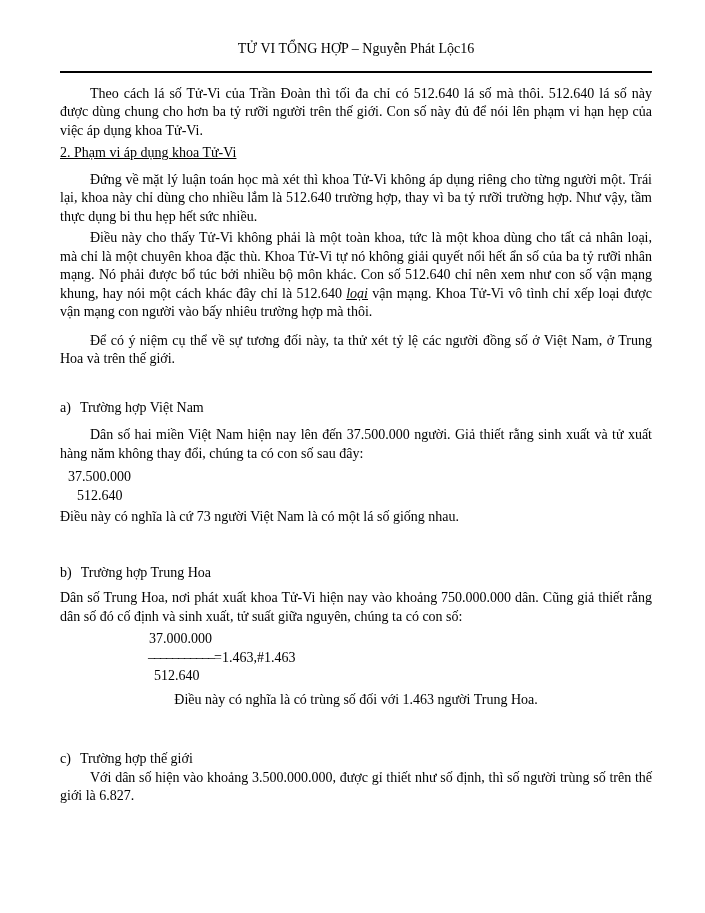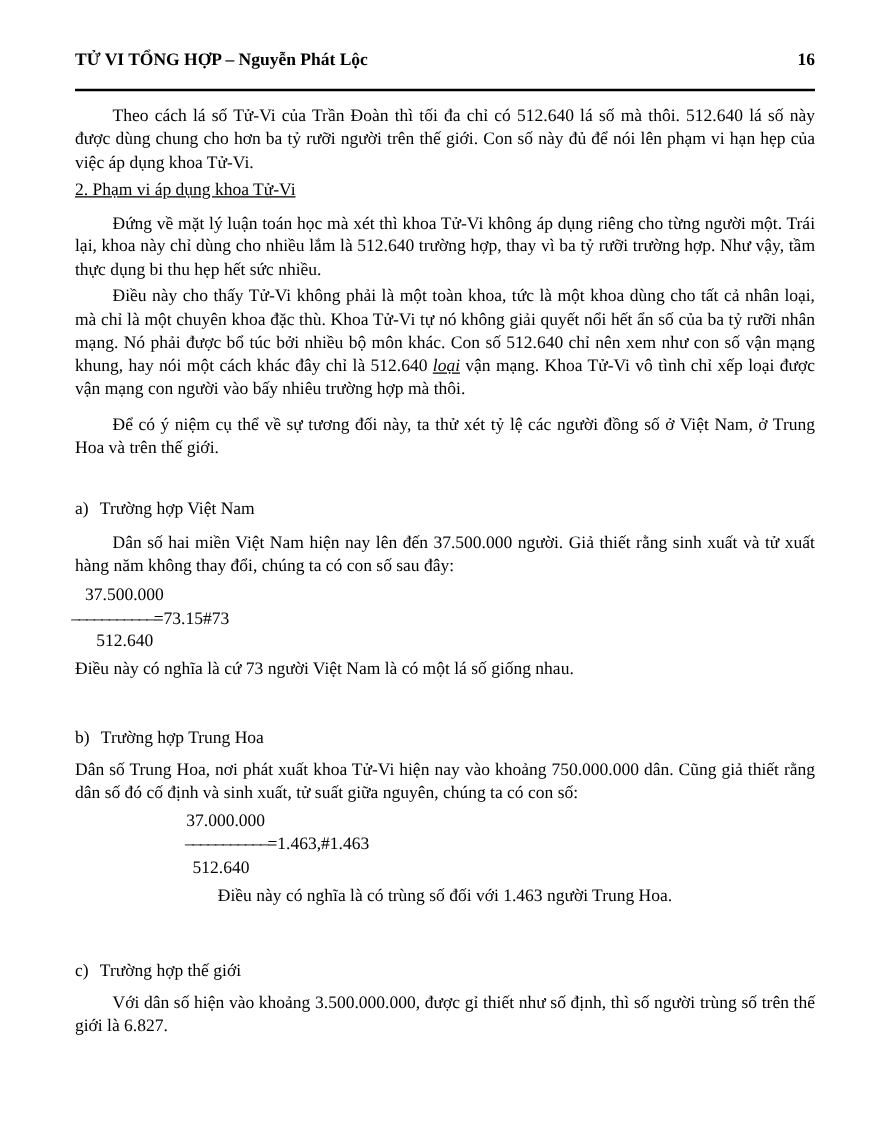--- a/index.html
+++ b/index.html
@@ -16,23 +16,22 @@
     box-sizing: border-box;
     padding: 40px 53px 0 60px;
     font-family: "Liberation Serif", "DejaVu Serif", serif;
     font-size: 14px;
     line-height: 18.5px;
     color: #000000;
     overflow: hidden;
   }
   .header {
     display: flex;
-    justify-content: space-between;
+    justify-content: center;
     align-items: baseline;
-    font-weight: bold;
   }
   .rule {
     border-top: 2px solid #000;
     margin-top: 12px;
   }
   p { margin: 0; }
   .just { text-align: justify; }
   .indent { text-indent: 30px; }
 
   .p1 { margin-top: 12px; }
@@ -40,21 +39,21 @@
   .p2 { margin-top: 8px; }
   .p3 { margin-top: 3px; }
   .p4 { margin-top: 10px; }
   .hA { margin-top: 30px; }
   .p5 { margin-top: 9px; }
   .p6 { margin-top: 3px; }
   .hB { margin-top: 37px; }
   .p7 { margin-top: 7px; }
   .p8 { margin-top: 5px; text-align: center; }
   .hC { margin-top: 41px; }
-  .p9 { margin-top: 7px; }
+  .p9 { }
 
   .sec-label { margin-right: 9px; }
 
   .em {
     font-style: italic;
     text-decoration: underline;
   }
 
   .fraction { white-space: nowrap; }
   .f1 { margin-top: 5px; margin-left: -3px; }
@@ -87,21 +86,20 @@
   <p class="p3 just indent"><span>Điều này cho thấy Tử-Vi không phải là một toàn khoa, tức là một khoa dùng cho tất cả nhân loại, mà chỉ là một chuyên khoa đặc thù. Khoa Tử-Vi tự nó không giải quyết nổi hết ẩn số của ba tỷ rưỡi nhân mạng. Nó phải được bổ túc bởi nhiều bộ môn khác. Con số 512.640 chỉ nên xem như con số vận mạng khung, hay nói một cách khác đây chỉ là 512.640 </span><span class="em">loại</span><span> vận mạng. Khoa Tử-Vi vô tình chỉ xếp loại được vận mạng con người vào bấy nhiêu trường hợp mà thôi.</span></p>
 
   <p class="p4 just indent">Để có ý niệm cụ thể về sự tương đối này, ta thử xét tỷ lệ các người đồng số ở Việt Nam, ở Trung Hoa và trên thế giới.</p>
 
   <p class="hA"><span class="sec-label">a)</span><span>Trường hợp Việt Nam</span></p>
 
   <p class="p5 just indent">Dân số hai miền Việt Nam hiện nay lên đến 37.500.000 người. Giả thiết rằng sinh xuất và tử xuất  hàng năm không thay đổi, chúng ta có con số sau đây:</p>
 
   <div class="fraction f1">
     <div class="num">37.500.000</div>
-    <div class="mid"><span class="dashes">–––––––––––</span><span>=73.15#73</span></div>
     <div class="den">512.640</div>
   </div>
 
   <p class="p6">Điều này có nghĩa là cứ 73 người Việt Nam là có một lá số giống nhau.</p>
 
   <p class="hB"><span class="sec-label">b)</span><span>Trường hợp Trung Hoa</span></p>
 
   <p class="p7 just">Dân số Trung Hoa, nơi phát xuất khoa Tử-Vi hiện nay vào khoảng 750.000.000 dân. Cũng giả thiết rằng dân số đó cố định và sinh xuất, tử suất giữa nguyên, chúng ta có con số:</p>
 
   <div class="fraction f2">

